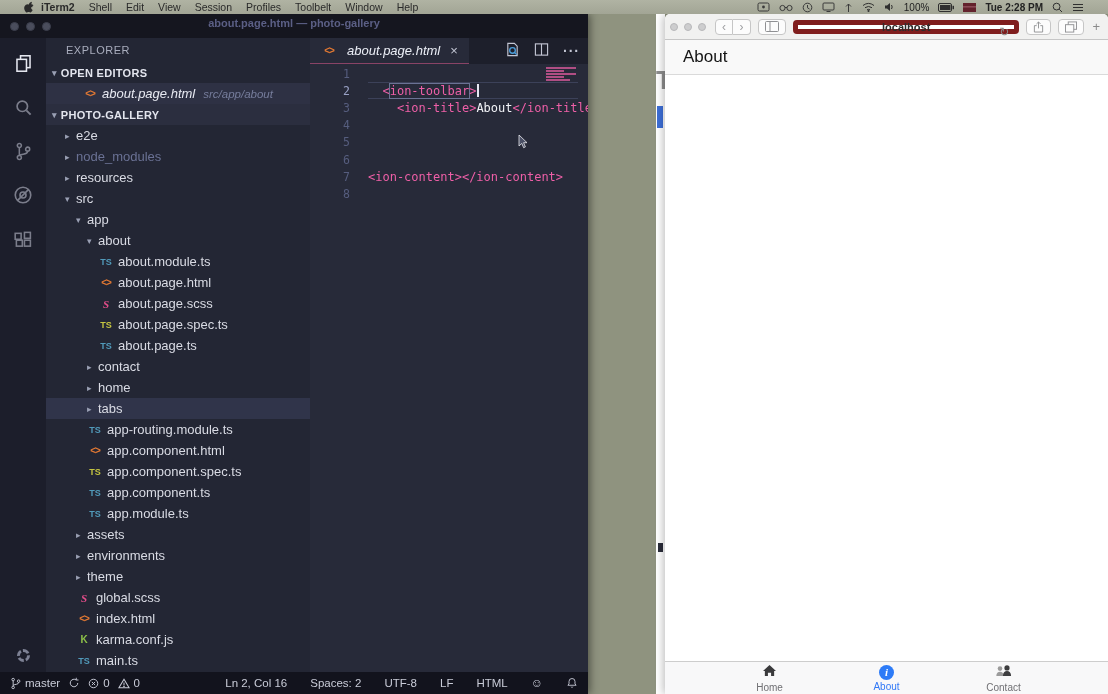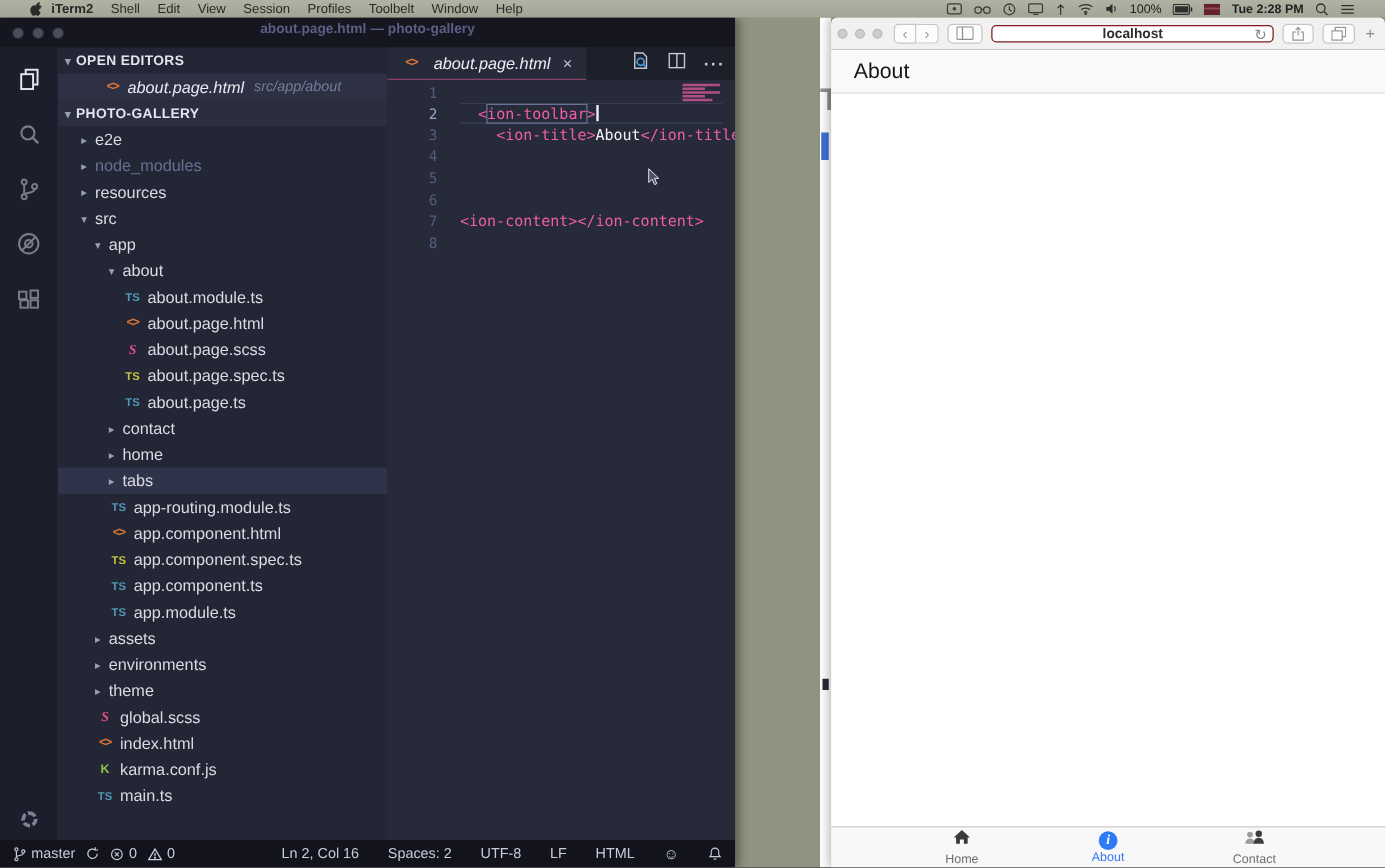--- a/index.html
+++ b/index.html
@@ -104,21 +104,21 @@
                  border-radius:5px 5px 0 0; display:flex; align-items:center; padding:0 5px; gap:7px; }
   .saf-dots { display:flex; gap:6px; margin-right:2px; }
   .saf-dot { width:8px; height:8px; border-radius:50%; background:#cdcdce; border:1px solid #b8b8ba; }
   .navgroup { display:flex; }
   .navbtn { width:18px; height:16px; background:#fcfcfc; border:1px solid #c6c6c6; color:#9e9fa2;
             font-size:12px; line-height:14px; text-align:center; }
   .navbtn.back { border-radius:4px 0 0 4px; }
   .navbtn.fwd { border-radius:0 4px 4px 0; border-left:none; }
   .toolbtn { height:16px; background:#fcfcfc; border:1px solid #c6c6c6; border-radius:4px;
              display:flex; align-items:center; justify-content:center; padding:0 6px; color:#8f9093; }
-  .urlfield { flex:1; height:14px; background:#fff; border:1px solid #7f1d1d; border-radius:4px;
+  .urlfield { flex:1; height:14px; background:#fff; border:5px solid #7f1d1d; border-radius:4px;
               position:relative; display:flex; align-items:center; justify-content:center; }
   .urlfield .url { font-size:11px; color:#2c2c2c; font-weight:bold; }
   .urlfield .reload { position:absolute; right:5px; top:0px; font-size:12px; color:#8a8a8a; }
   .plusbtn { color:#8a8a8a; font-size:13px; padding:0 3px 0 1px; }
 
   .page-header { height:35px; background:#f9f9f9; border-bottom:1px solid #dadada;
                  display:flex; align-items:center; padding-left:18px; }
   .page-header .ptitle { font-size:17px; font-weight:500; color:#141414; }
   .page-content { flex:1; background:#fff; }
 
@@ -264,20 +264,21 @@
               <rect x="8.8" y="2" width="5" height="5"></rect>
               <rect x="1" y="2.8" width="5" height="5"></rect>
             </svg>
         </span>
         <span class="act-gear">
             <span class="gear-shape"></span>
           </span>
       </div>
 
       <div class="sidebar">
+        <div class="exp-header">EXPLORER</div>
         <div class="sec-row">
           <span class="tri">▾</span>
           <span>OPEN EDITORS</span>
         </div>
         <div class="openeditor-row">
           <span class="fic ic-html">&lt;&gt;</span>
           <span class="fname">about.page.html</span>
           <span class="fdesc">src/app/about</span>
         </div>
         <div class="sec-row project">

